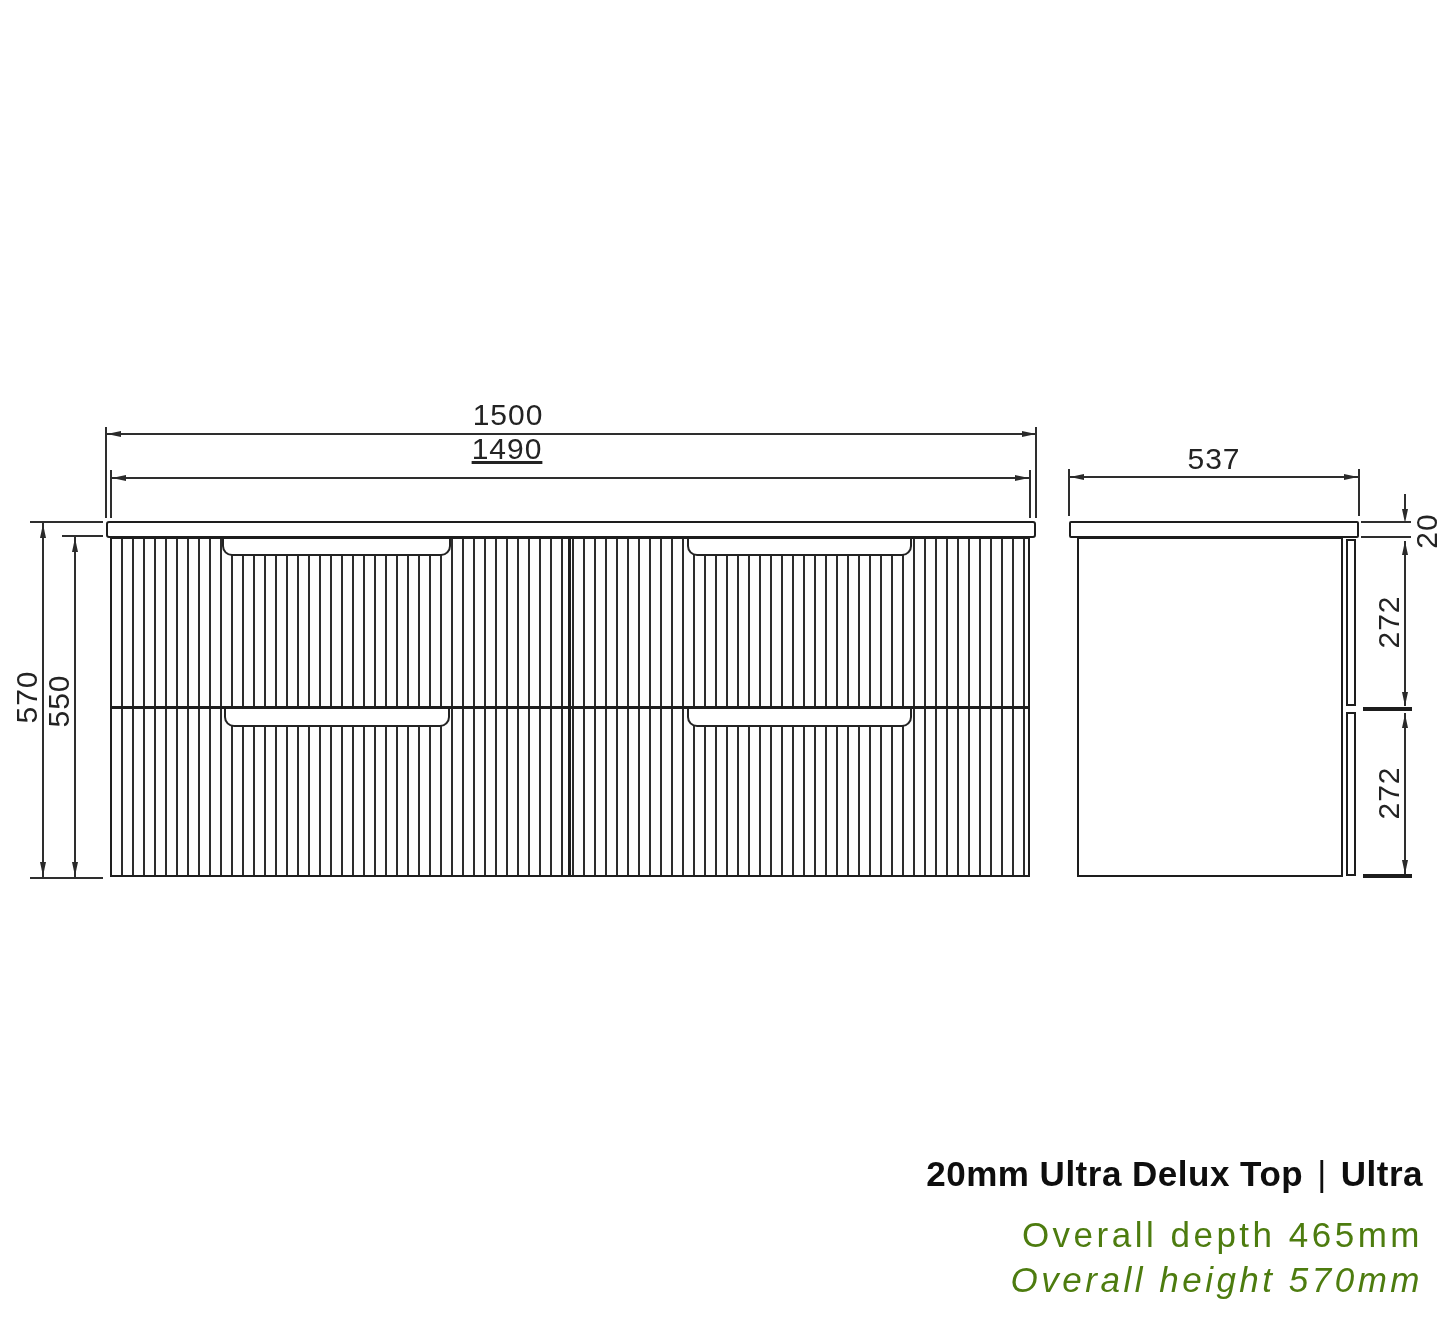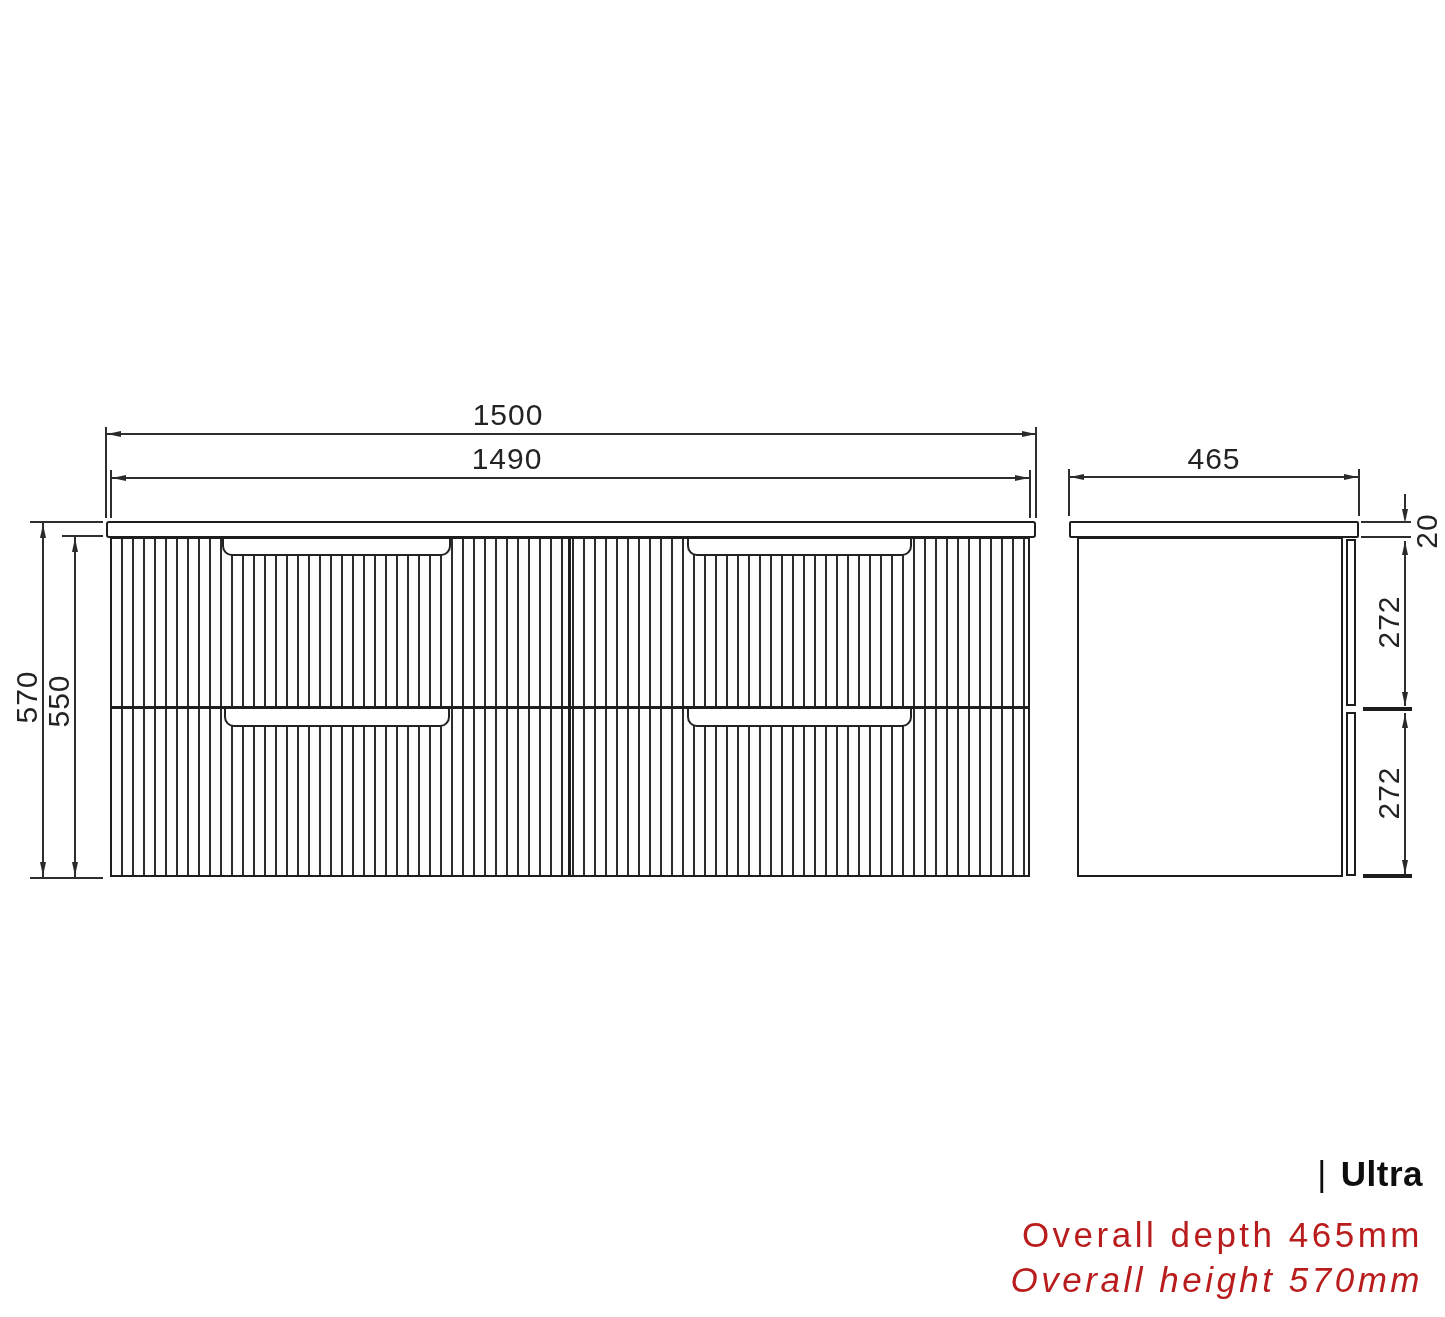--- a/index.html
+++ b/index.html
@@ -82,21 +82,21 @@
     font-size:35px;line-height:40px;
     font-weight:700;color:#0e0e0e;
     letter-spacing:0.5px;
     white-space:nowrap;
   }
   .caption-title .sep{margin:0 14px;font-weight:400;}
   .caption-spec{
     position:absolute;
     right:22px;
     font-size:35px;line-height:40px;
-    font-weight:400;color:#b91c1c;
+    font-weight:400;color:#4d7c0f;
     letter-spacing:3.5px;
     white-space:nowrap;
     text-align:right;
   }
 </style>
 </head>
 <body>
 
 <div id="canvas">
 
@@ -110,21 +110,21 @@
       <div class="arr arr-right" style="left:1022px;top:430.5px;"></div>
       <div class="dim-label" style="left:508px;top:399px;text-align:right;">1500</div>
     </div>
 
     <div>
       <div class="ln-v" style="left:110px;top:470px;height:48px;"></div>
       <div class="ln-v" style="left:1029px;top:470px;height:48px;"></div>
       <div class="ln-h" style="left:111px;top:477px;width:919px;"></div>
       <div class="arr arr-left" style="left:112px;top:474.5px;"></div>
       <div class="arr arr-right" style="left:1015px;top:474.5px;"></div>
-      <div class="dim-label" style="left:507px;top:443px;">1490</div>
+      <div class="dim-label" style="left:507px;top:433px;text-decoration:underline;">1490</div>
     </div>
 
     <div>
       <div class="ln-h" style="left:30px;top:521px;width:73px;"></div>
       <div class="ln-h" style="left:30px;top:877px;width:73px;"></div>
       <div class="ln-v" style="left:42px;top:523px;height:354px;"></div>
       <div class="arr arr-up" style="left:39.5px;top:524px;"></div>
       <div class="arr arr-down" style="left:39.5px;top:862px;"></div>
       <div class="dim-label-v" style="left:26px;top:697px;">570</div>
     </div>
@@ -150,21 +150,21 @@
   </div>
 
   <div>
 
     <div>
       <div class="ln-v" style="left:1068px;top:469px;height:47px;"></div>
       <div class="ln-v" style="left:1358px;top:469px;height:47px;"></div>
       <div class="ln-h" style="left:1069px;top:476px;width:290px;"></div>
       <div class="arr arr-left" style="left:1070px;top:473.5px;"></div>
       <div class="arr arr-right" style="left:1344px;top:473.5px;"></div>
-      <div class="dim-label" style="left:1214px;top:443px;">465</div>
+      <div class="dim-label" style="left:1214px;top:443px;">537</div>
     </div>
 
     <div class="countertop" style="left:1069px;top:521px;width:290px;height:17px;border-radius:2px;"></div>
 
     <div class="cabinet-side"></div>
 
     <div class="side-strip" style="left:1346px;top:539px;height:167px;"></div>
     <div class="side-strip" style="left:1346px;top:712px;height:164px;"></div>
 
     <div>
@@ -187,20 +187,21 @@
       <div class="ln-v" style="left:1404px;top:713px;height:161px;"></div>
       <div class="arr arr-up" style="left:1401.5px;top:714px;"></div>
       <div class="arr arr-down" style="left:1401.5px;top:860px;"></div>
       <div class="dim-label-v" style="left:1388px;top:793px;">272</div>
       <div class="tick-thick" style="left:1363px;top:874px;width:49px;"></div>
     </div>
   </div>
 
   <div>
     <div class="caption-title">
+      <span>20mm Ultra Delux Top</span>
       <span class="sep">|</span>
       <span>Ultra</span>
     </div>
     <div class="caption-spec" style="top:1215px;">Overall depth 465mm</div>
     <div class="caption-spec" style="top:1260px;font-style:italic;">Overall height 570mm</div>
   </div>
 
 </div>
 
 </body></html>

